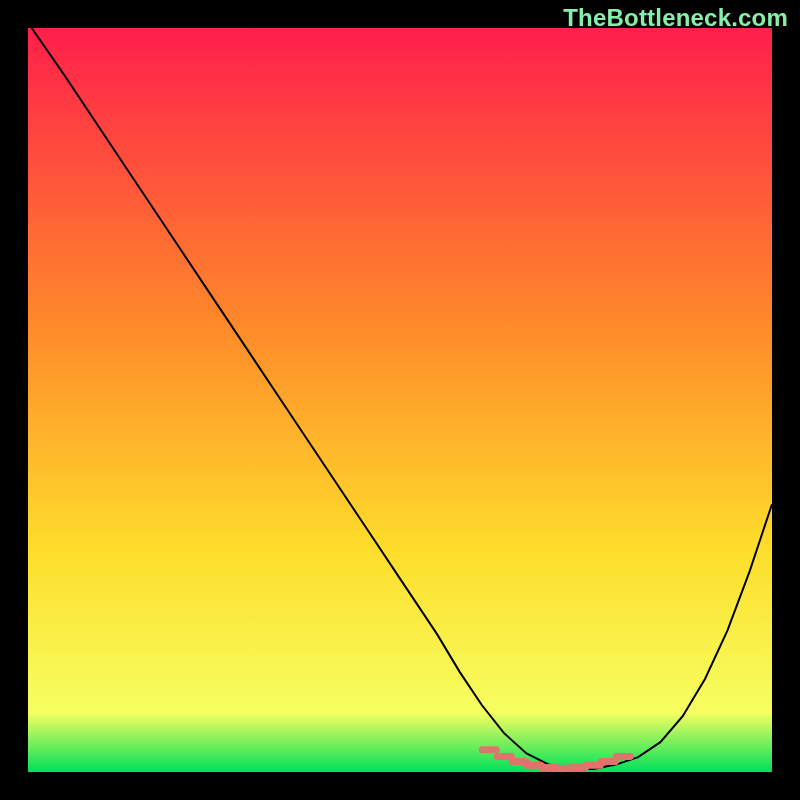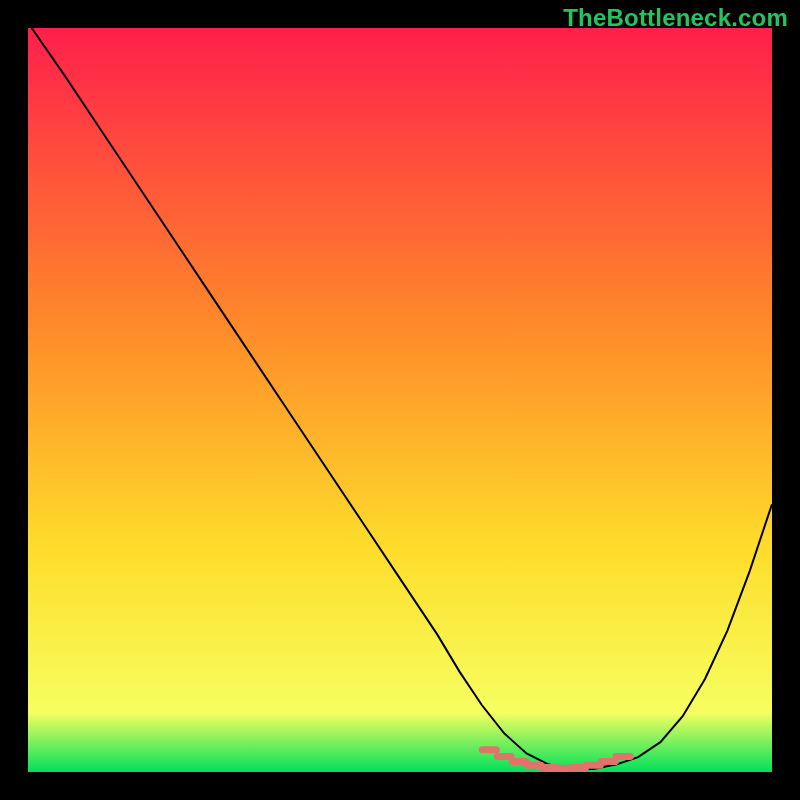--- a/index.html
+++ b/index.html
@@ -7,21 +7,21 @@
   .frame {
     position: relative;
     width: 800px;
     height: 800px;
     background: #000;
   }
   .watermark {
     position: absolute;
     top: 4px;
     right: 12px;
-    color: #22c55e;
+    color: #86efac;
     font-family: Arial, Helvetica, sans-serif;
     font-size: 24px;
     font-weight: 600;
     letter-spacing: 0.2px;
     z-index: 20;
   }
   .plot {
     position: absolute;
     left: 28px;
     top: 28px;

